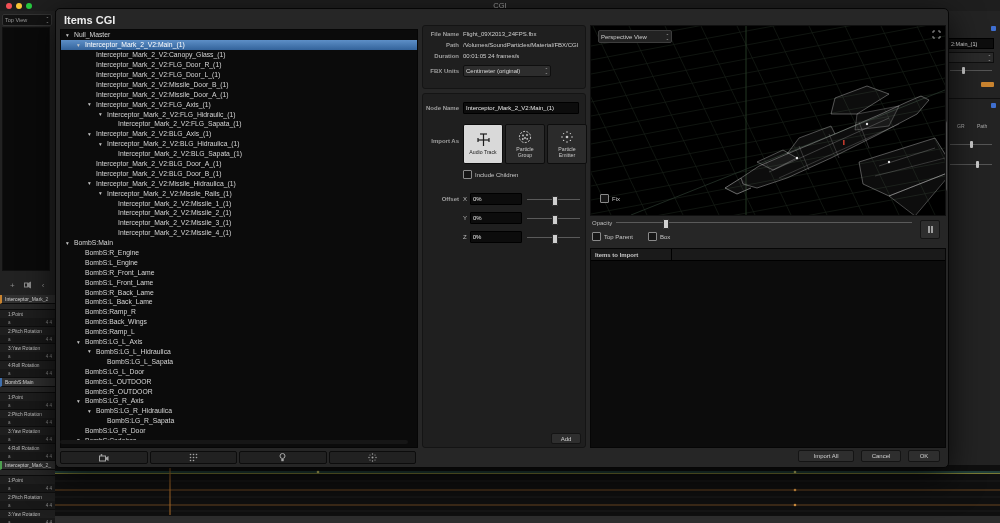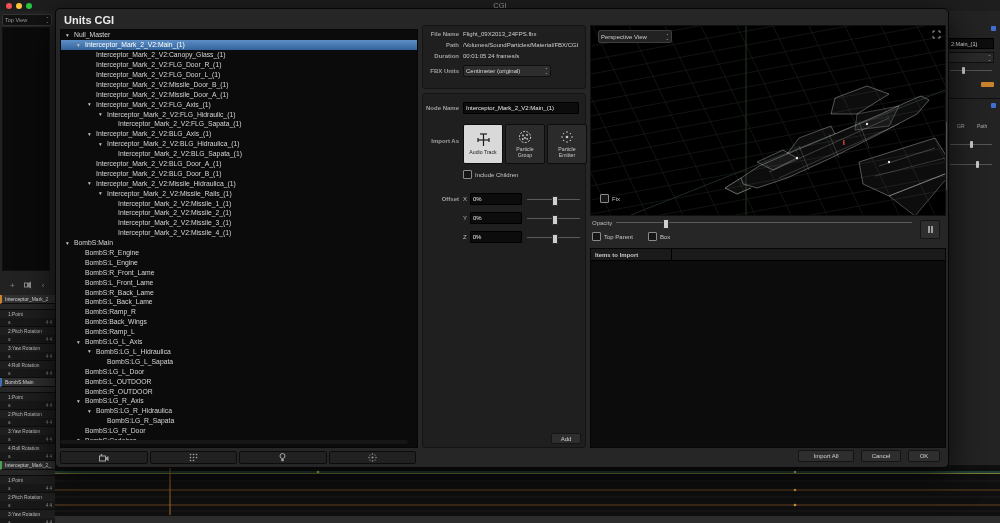--- a/index.html
+++ b/index.html
@@ -227,21 +227,21 @@
       <circle cx="263" cy="7" r="1.3" fill="#cfcf70"></circle>
       <circle cx="740" cy="7" r="1.3" fill="#cfcf70"></circle>
       <circle cx="740" cy="25" r="1.3" fill="#d08f3f"></circle>
       <circle cx="740" cy="40" r="1.3" fill="#d08f3f"></circle>
       <line x1="115" y1="0" x2="115" y2="50" stroke="#a96a28" stroke-width="1"></line>
       <rect x="0" y="51" width="945" height="7" fill="#2d2d2d"></rect>
     </svg>
   </div>
 
   <div class="dialog">
-    <div class="dlg-title">Units CGI</div>
+    <div class="dlg-title">Items CGI</div>
 
     <div class="tree">
         <div class="trow" style="padding-left: 5px;">
           <span class="arr">▾</span>
           <span>Null_Master</span>
         </div>
         <div class="trow sel" style="padding-left: 16px;">
           <span class="arr">▾</span>
           <span>Interceptor_Mark_2_V2:Main_(1)</span>
         </div>

